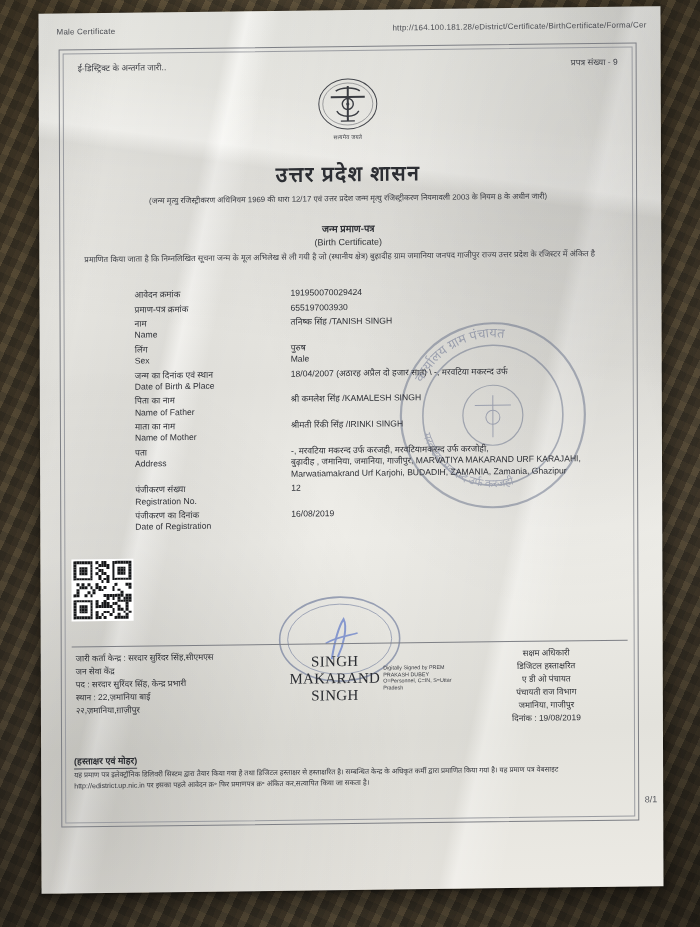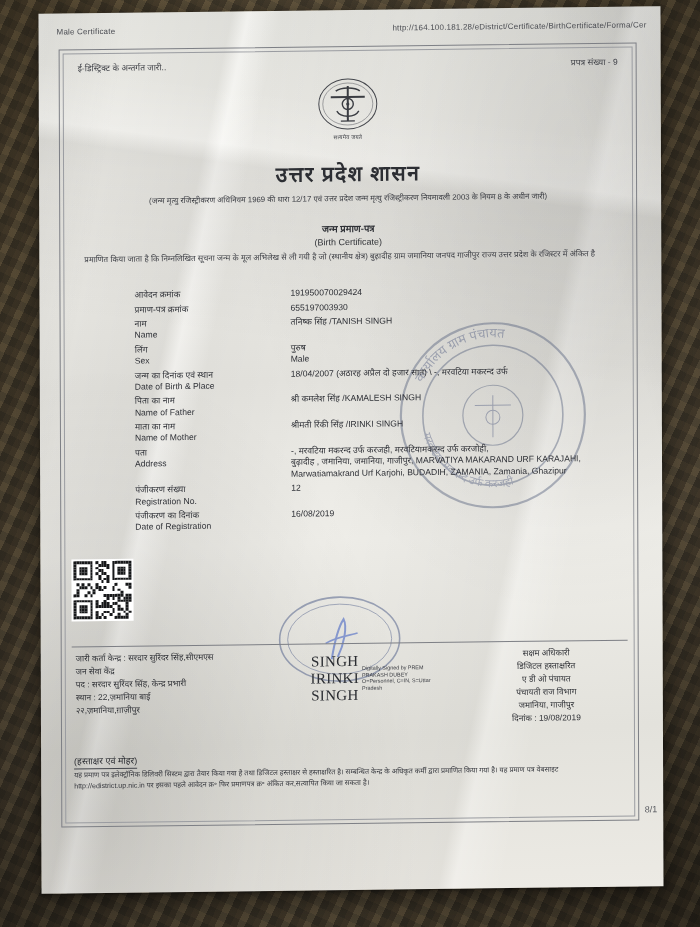--- a/index.html
+++ b/index.html
@@ -281,39 +281,39 @@
     text-align: left;
     color: #3a3c42;
     max-width: 72px;
   }
 
   .hastakshar {
     position: absolute;
     top: 700px;
     left: 8px;
     font-size: 9px;
-    font-weight: normal;
+    font-weight: bold;
     color: #2b2d32;
     border-bottom: 1px solid #44464c;
     padding-bottom: 1px;
   }
   .footnote {
     position: absolute;
     top: 716px;
     left: 8px;
     right: 8px;
     font-size: 7.1px;
     line-height: 1.5;
     color: #35373d;
   }
 
   .pagenum {
     position: absolute;
     right: 6px;
-    bottom: 72px;
+    bottom: 82px;
     font-size: 9px;
     color: #55575d;
   }
 </style>
 </head>
 <body>
 
 <div id="photo"></div>
 
 <div id="sheet">
@@ -921,21 +921,21 @@
           <div>जन सेवा केंद्र</div>
           <div>पद : सरदार सुरिंदर सिंह, केन्द्र प्रभारी</div>
           <div>स्थान : 22,ज़मानिया बाई</div>
           <div>२२,ज़मानिया,ग़ाज़ीपुर</div>
         </div>
 
         <div class="sig-mid">
           <div class="dsc">
             <div class="big">
               <div>SINGH</div>
-              <div>IRINKI</div>
+              <div>MAKARAND</div>
               <div>SINGH</div>
             </div>
             <div class="small">Digitally Signed by PREM PRAKASH DUBEY O=Personnel, C=IN, S=Uttar Pradesh</div>
           </div>
         </div>
 
         <div class="sig-right">
           <div>सक्षम अधिकारी</div>
           <div>डिजिटल हस्ताक्षरित</div>
           <div>ए डी ओ पंचायत</div>

